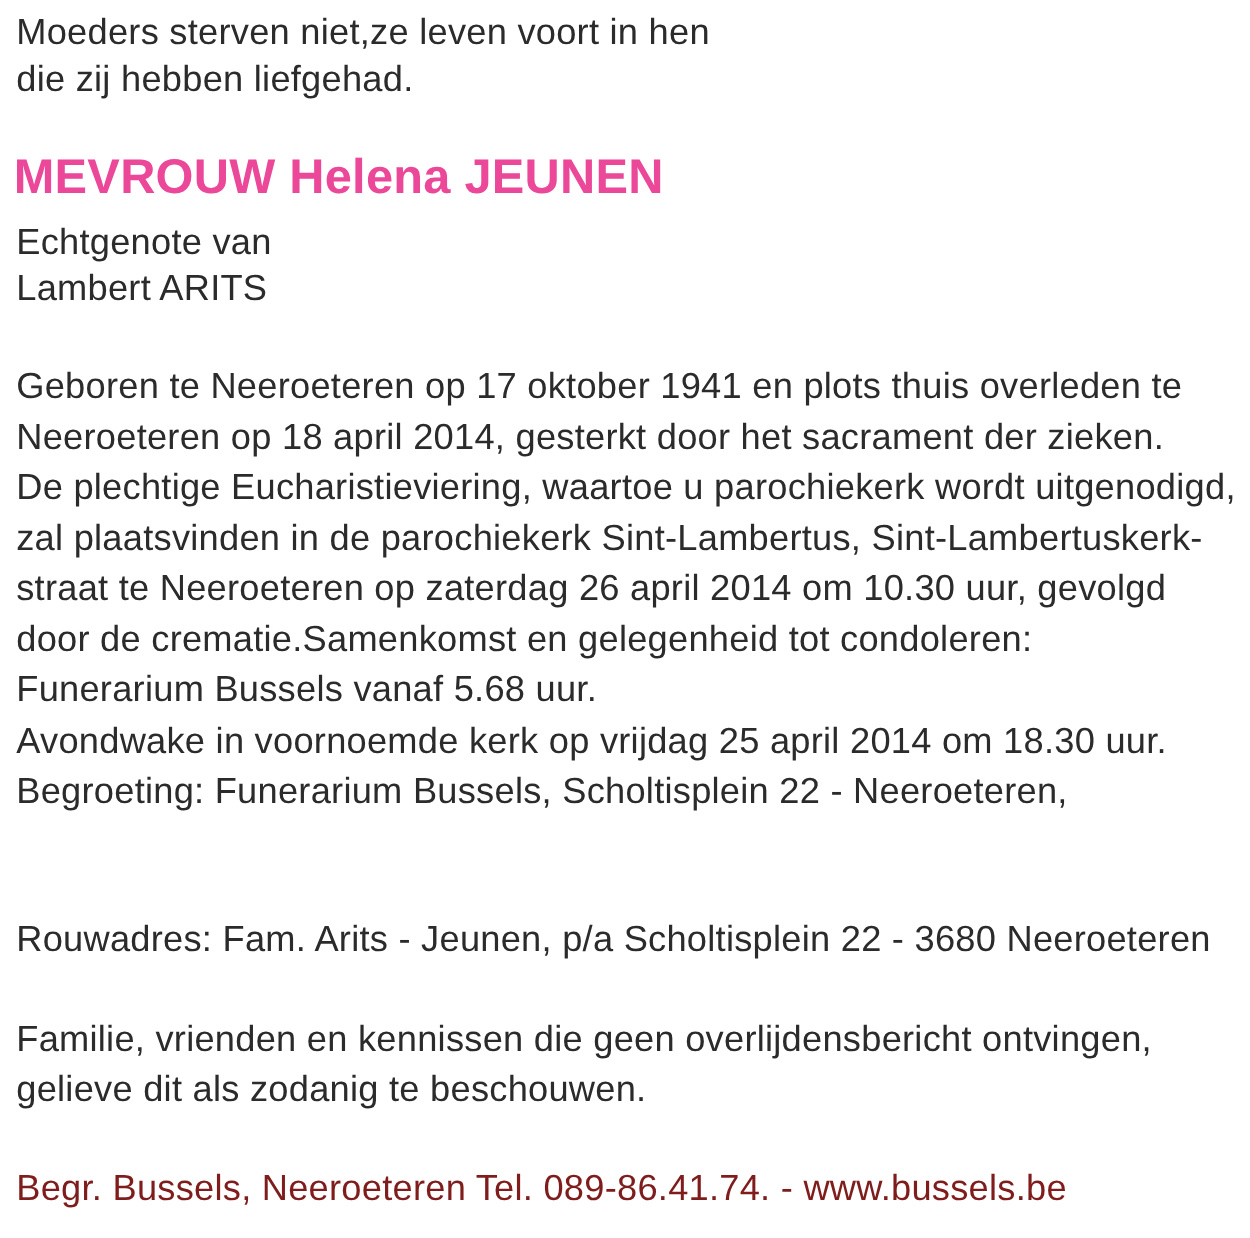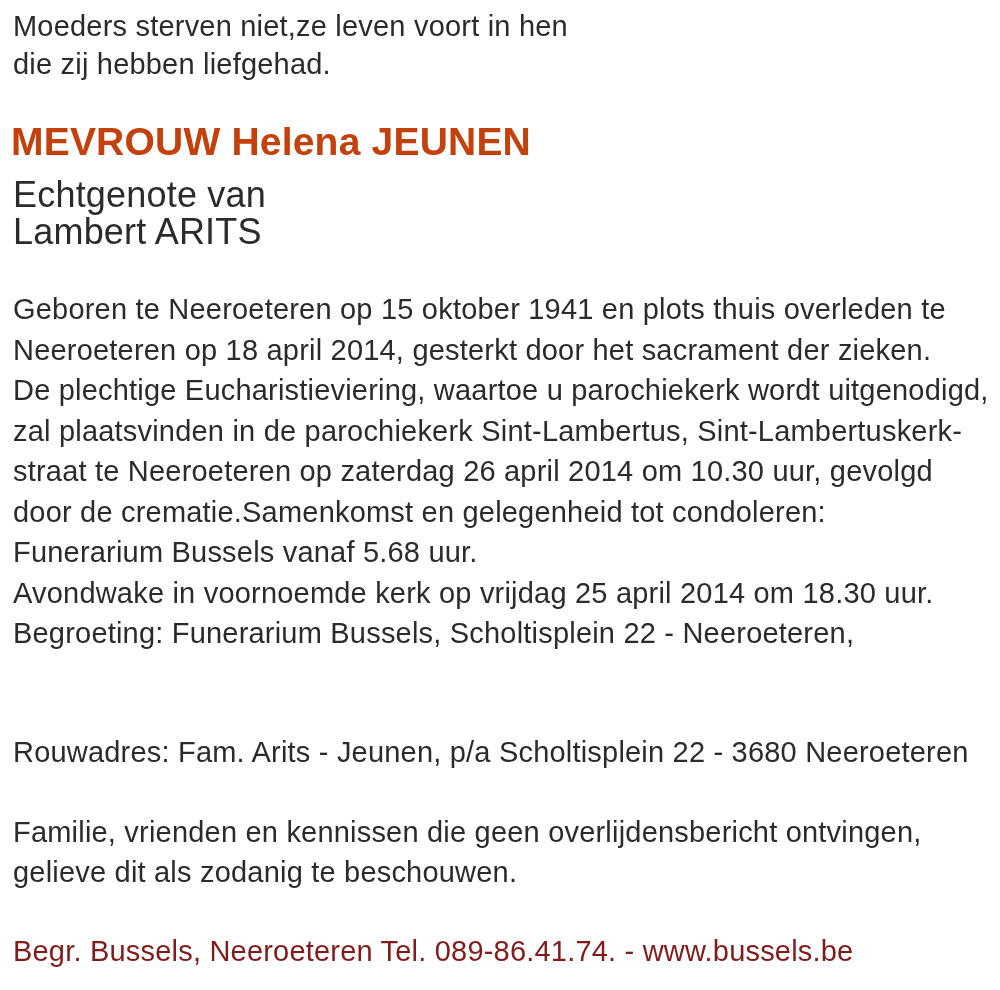--- a/index.html
+++ b/index.html
@@ -27,29 +27,29 @@
     font-size: 29px;
     line-height: 38px;
   }
   .title {
     position: absolute;
     left: 11px;
     top: 121px;
     font-size: 39px;
     line-height: 42px;
     font-weight: 700;
-    color: #c2410c;
+    color: #ec4899;
     letter-spacing: 0.2px;
     white-space: nowrap;
   }
   .subtitle {
     position: absolute;
     left: 13px;
     top: 176px;
-    font-size: 36px;
+    font-size: 29px;
     line-height: 37px;
   }
   .announcement {
     position: absolute;
     left: 13px;
     top: 289px;
     font-size: 29px;
     line-height: 40.5px;
   }
   .mourning-address {
@@ -87,21 +87,21 @@
   </div>
 
   <div class="title line">MEVROUW Helena JEUNEN</div>
 
   <div class="subtitle">
     <div class="line">Echtgenote van</div>
     <div class="line">Lambert ARITS</div>
   </div>
 
   <div class="announcement">
-    <div class="line">Geboren te Neeroeteren op 15 oktober 1941 en plots thuis overleden te</div>
+    <div class="line">Geboren te Neeroeteren op 17 oktober 1941 en plots thuis overleden te</div>
     <div class="line">Neeroeteren op 18 april 2014, gesterkt door het sacrament der zieken.</div>
     <div class="line">De plechtige Eucharistieviering, waartoe u parochiekerk wordt uitgenodigd,</div>
     <div class="line">zal plaatsvinden in de parochiekerk Sint-Lambertus, Sint-Lambertuskerk-</div>
     <div class="line">straat te Neeroeteren op zaterdag 26 april 2014 om 10.30 uur, gevolgd</div>
     <div class="line">door de crematie.Samenkomst en gelegenheid tot condoleren:</div>
     <div class="line">Funerarium Bussels vanaf 5.68 uur.</div>
     <div class="line">Avondwake in voornoemde kerk op vrijdag 25 april 2014 om 18.30 uur.</div>
     <div class="line">Begroeting: Funerarium Bussels, Scholtisplein 22 - Neeroeteren,</div>
   </div>
 

